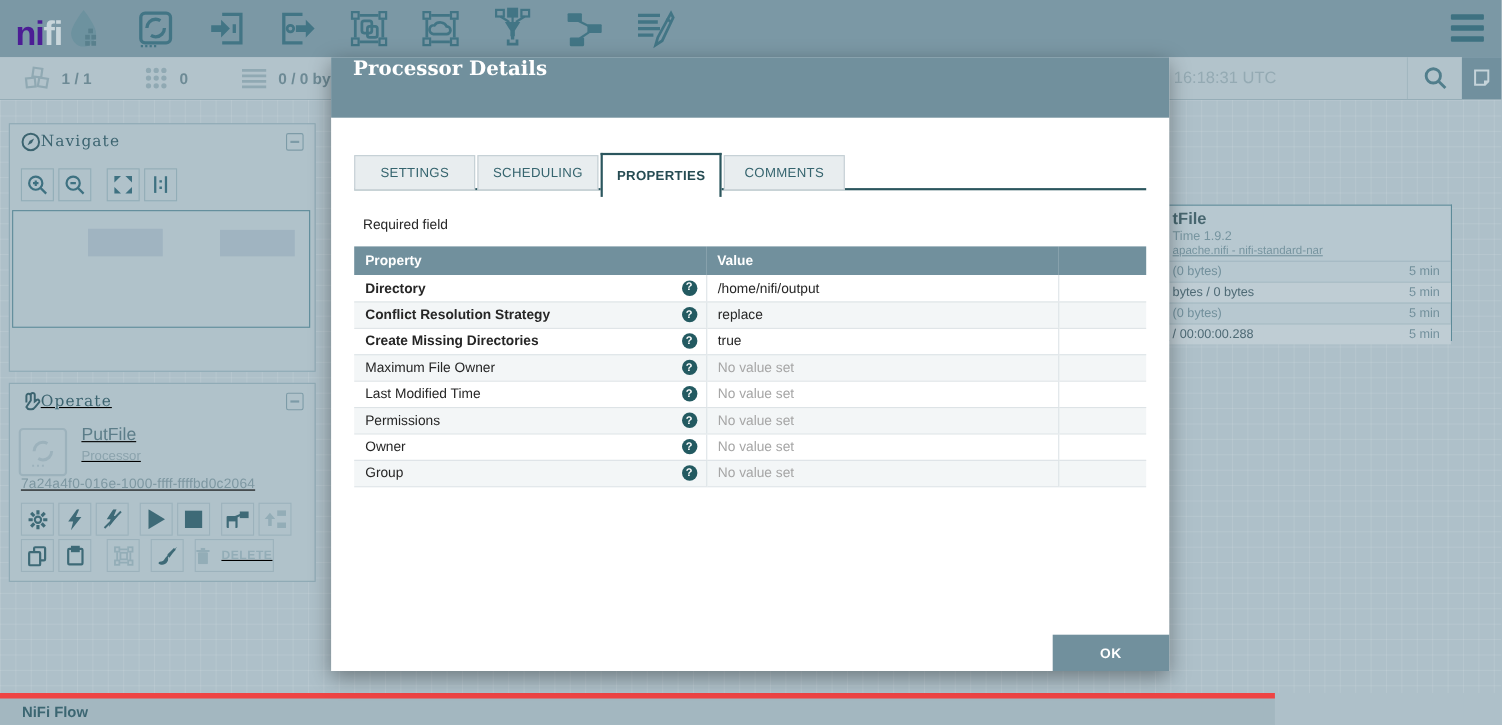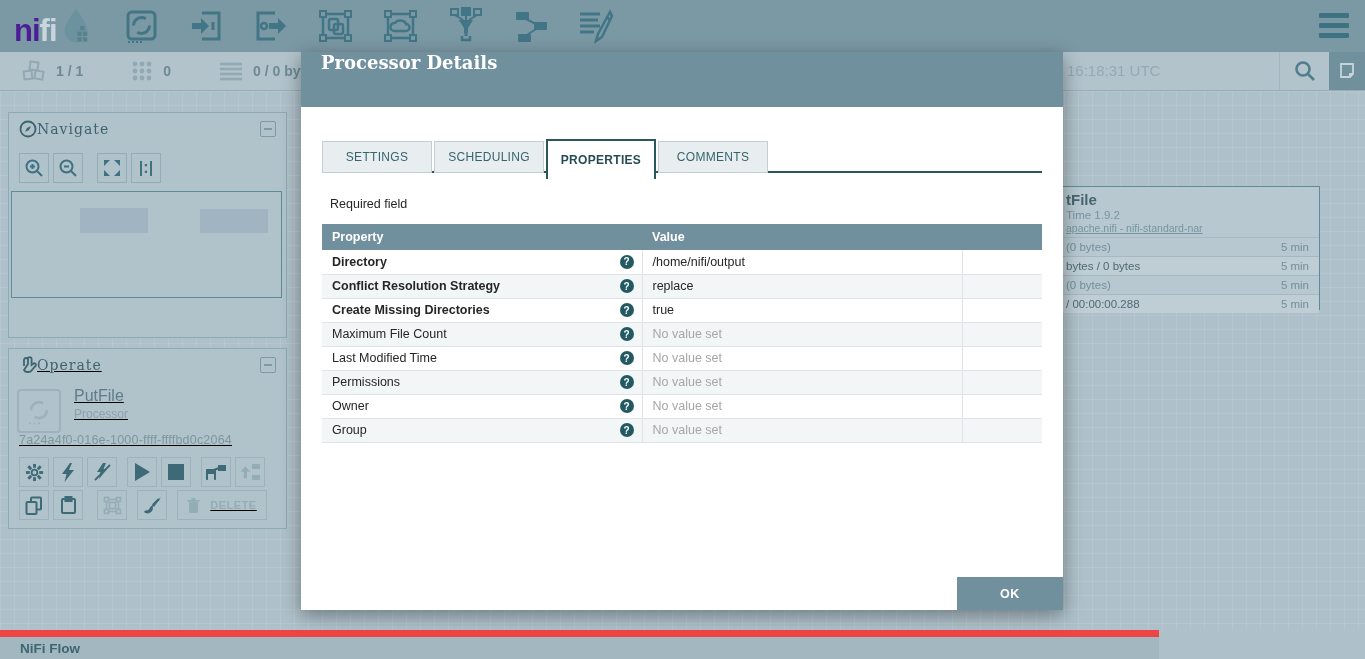--- a/index.html
+++ b/index.html
@@ -87,40 +87,40 @@
   .op-name { margin-left:55px; font-size:16px; color:#5c7d89; }
   .op-type { margin-left:55px; font-size:12px; color:#8ba3ad; margin-top:2px; }
   .op-id { margin-top:12px; font-size:12.5px; color:#7d97a1; letter-spacing:.2px; }
   .op-buttons { display:flex; align-items:center; margin:10px 10px 0 10px; }
   .op-btn { width:30px; height:30px; border:1px solid #9cb2bc; display:flex;
     align-items:center; justify-content:center; color:#3e6a77; cursor:pointer; }
   .op-btn.off { color:#93adb7; cursor:default; }
   .op-btn.g1 { margin-right:4px; }
   .gap { width:10px; }
   .op-row2 { margin-top:3px; }
-  .delete-btn { width:90px; height:30px; border:1px solid #9cb2bc; display:flex;
+  .delete-btn { width:72px; height:30px; border:1px solid #9cb2bc; display:flex;
     align-items:center; justify-content:center; gap:10px; color:#93adb7;
     font-size:11px; font-weight:bold; letter-spacing:.5px; cursor:default; }
 
   
   .flow-component {
     position:absolute; left:1063px; top:186px; width:257px; height:124px;
     background:#b7c8d0; border:1px solid #5d8b99; border-left:none;
   }
   .fc-name { font-size:15px; font-weight:bold; color:#47666f; padding:4px 0 0 3px; }
   .fc-type { font-size:11.5px; color:#7795a0; padding:1px 0 0 3px; }
   .fc-bundle { font-size:10.5px; color:#7795a0; padding:1px 0 3px 3px;text-decoration:underline; }
   .fc-row { height:19px; display:flex; align-items:center; justify-content:space-between;
     padding:0 10px 0 3px; font-size:11.5px; color:#72909c; border-top:1px solid #a4b9c2; }
   .fc-row.alt { background:#bfcdd4; }
   .fc-row.bold .fc-left { font-weight:normal; color:#4e6a75; }
 
   
   .bottombar { position:absolute; left:0; top:630px; width:1159px; height:29px;
-    background:#a3b7c0; border-top:7px solid #ef4444; display:flex; align-items:center; }
+    background:#a3b7c0; border-top:5px solid #ef4444; display:flex; align-items:center; }
   .breadcrumb { margin-left:20px; font-size:13.5px; font-weight:bold; color:#3c6672; cursor:pointer; }
 
   
   .dialog { position:absolute; left:301px; top:52px; width:762px; height:558px;
     background:#ffffff; box-shadow:0 5px 18px rgba(0,0,0,.38); }
   .dialog-header { height:55px; background:#71909d; display:flex; }
   .dialog-title { color:#ffffff; font-family:"DejaVu Serif", serif; font-weight:bold;
     font-size:18px; margin-left:20px; }
   .dialog-body { padding:32px 21px 0 21px; position:relative; height:503px; }
 
@@ -586,21 +586,21 @@
                 <span class="pname">Create Missing Directories</span>
                 <span class="help">?</span>
               </span>
             </td>
           <td class="vcell">true</td>
           <td class="fcell"></td>
         </tr>
         <tr class="even">
           <td class="ncell">
               <span class="ncell-inner">
-                <span class="pname">Maximum File Count</span>
+                <span class="pname">Maximum File Owner</span>
                 <span class="help">?</span>
               </span>
             </td>
           <td class="vcell unset">No value set</td>
           <td class="fcell"></td>
         </tr>
         <tr>
           <td class="ncell">
               <span class="ncell-inner">
                 <span class="pname">Last Modified Time</span>

